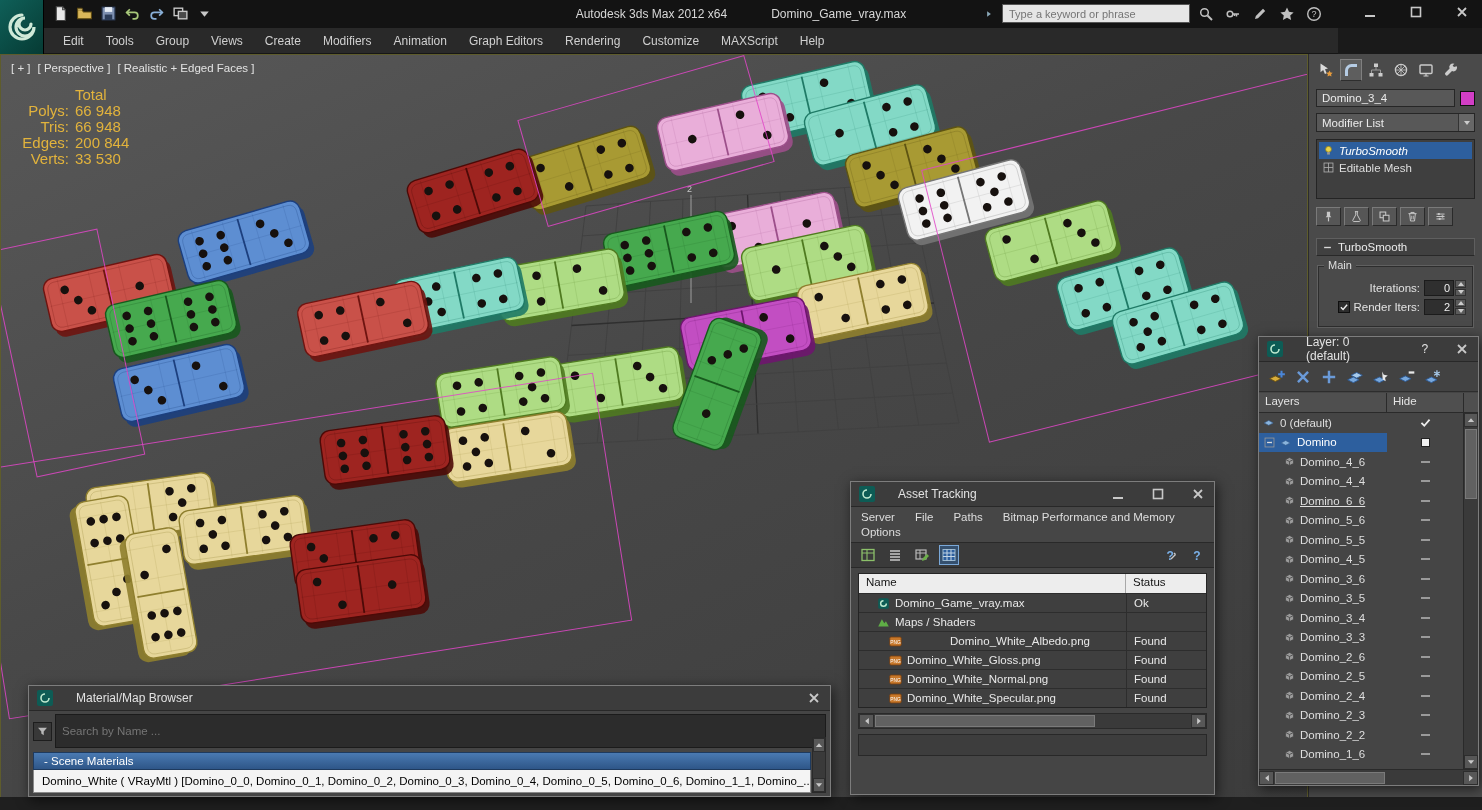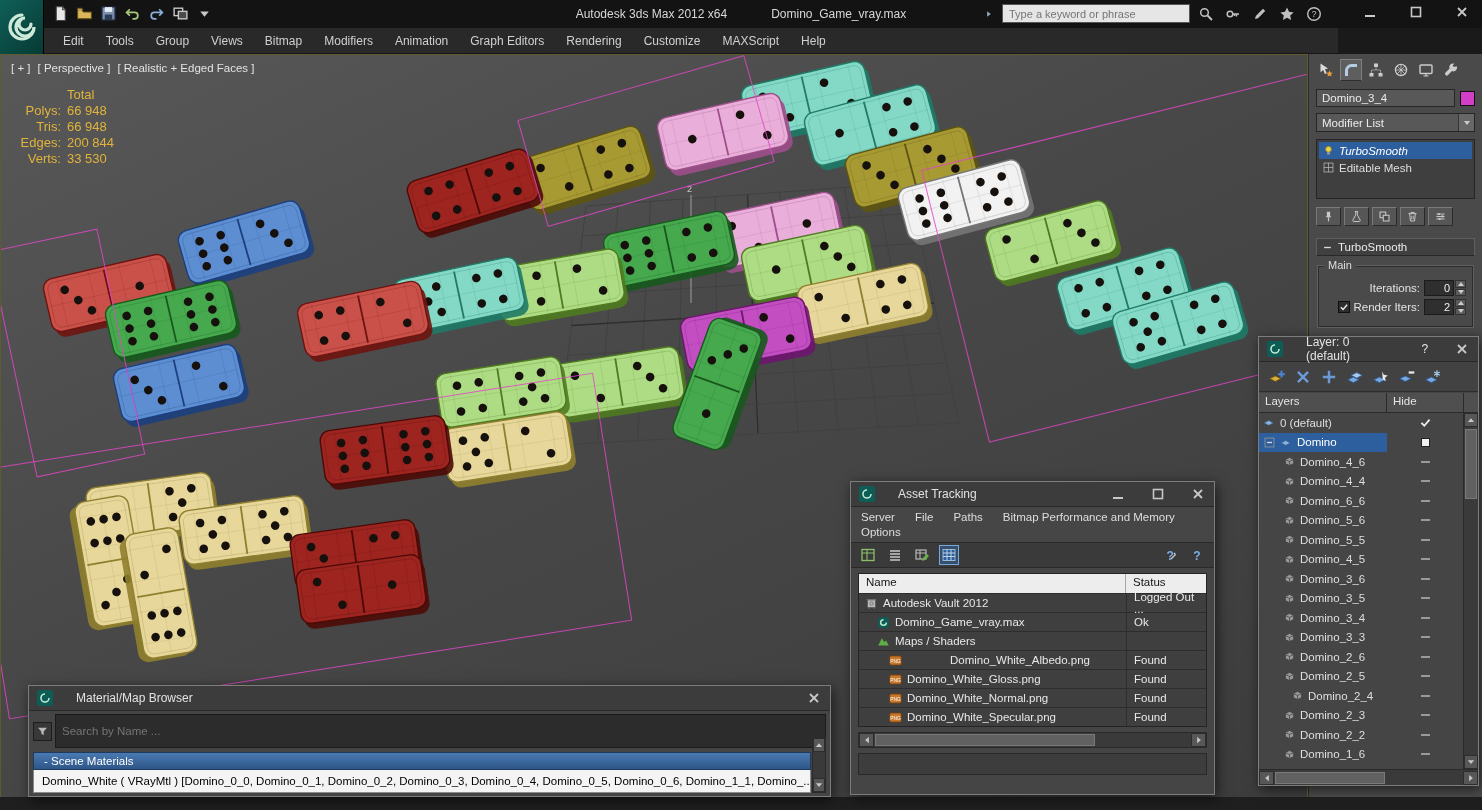--- a/index.html
+++ b/index.html
@@ -27,21 +27,21 @@
 
 #menubar{position:absolute;left:0;top:28px;width:1338px;height:26px;background:#292929;
  display:flex;align-items:center;padding-left:52px;border-bottom:1px solid #161616}
 .menu-item{padding:5px 11px;color:#d0d0d0;cursor:default}
 
 
 #viewport{position:absolute;left:0;top:54px;width:1308px;height:756px;overflow:hidden;
  background:linear-gradient(155deg,#585858 0%,#484848 45%,#3c3c3c 100%);
  border:1px solid #5e5c2c}
 #vp-label{position:absolute;left:10px;top:7px;display:flex;gap:7px;z-index:5;color:#e2e2e2;font-size:11.5px}
-#vp-stats{position:absolute;left:12px;top:32px;z-index:5;color:#e2b33c;font-size:13px;line-height:16px}
+#vp-stats{position:absolute;left:20px;top:32px;z-index:5;color:#e2b33c;font-size:15px;line-height:16px}
 .stat-row{display:flex}
 .stat-label{width:48px;text-align:right;margin-right:6px}
 #scene-svg{position:absolute;left:0;top:0;width:1306px;height:754px}
 
 
 #cmdpanel{position:absolute;right:0;top:54px;width:174px;height:756px;background:#4a4a4a;
  border-left:1px solid #2c2c2c}
 #cp-tabs{display:flex;gap:3px;padding:5px 6px;align-items:center}
 .cp-tab{width:22px;height:22px;display:flex;align-items:center;justify-content:center;border:1px solid transparent}
 .cp-tab.active{background:#5e5e5e;border:1px solid #808080;border-bottom-color:#2e2e2e}
@@ -259,21 +259,21 @@
         </svg>
       </span>
   </div>
 </div>
 
 <div id="menubar">
     <div class="menu-item">Edit</div>
     <div class="menu-item">Tools</div>
     <div class="menu-item">Group</div>
     <div class="menu-item">Views</div>
-    <div class="menu-item">Bitmap</div>
+    <div class="menu-item">Create</div>
     <div class="menu-item">Modifiers</div>
     <div class="menu-item">Animation</div>
     <div class="menu-item">Graph Editors</div>
     <div class="menu-item">Rendering</div>
     <div class="menu-item">Customize</div>
     <div class="menu-item">MAXScript</div>
     <div class="menu-item">Help</div>
   </div>
 
 <div id="viewport">
@@ -1185,33 +1185,20 @@
         </span>
       </span>
   </div>
   <div id="aw-table">
     <div id="aw-thead">
       <span class="aw-th1">Name</span>
       <span class="aw-th2">Status</span>
     </div>
     <div id="aw-rows">
         <div class="aw-row">
-          <div class="aw-name" style="padding-left: 6px;">
-            <span class="icn i13">
-              <svg viewBox="0 0 16 16">
-                <rect x="3" y="3.5" width="10" height="9.5" fill="#b8b8b8" stroke="#555"></rect>
-                <path d="M2 3.5h12M5 13v1.5M11 13v1.5" stroke="#888" fill="none"></path>
-                <circle cx="8" cy="8" r="2" fill="none" stroke="#666"></circle>
-              </svg>
-            </span>
-            <span>Autodesk Vault 2012</span>
-          </div>
-          <div class="aw-status">Logged Out ...</div>
-        </div>
-        <div class="aw-row">
           <div class="aw-name" style="padding-left: 18px;">
             <span class="icn i13">
               <svg viewBox="0 0 16 16">
                 <rect x="1.5" y="1.5" width="13" height="13" rx="2" fill="#0d5c55"></rect>
                 <path d="M8 4.5a3.5 3.5 0 1 0 3.5 3.5" fill="none" stroke="#bfe9d0" stroke-width="1.8"></path>
               </svg>
             </span>
             <span>Domino_Game_vray.max</span>
           </div>
           <div class="aw-status">Ok</div>
@@ -1425,21 +1412,21 @@
                 <path d="M3 5.5L8 8l5-2.5M8 8v5" fill="none" stroke="#454545"></path>
               </svg>
             </span>
             <span>Domino_4_4</span>
           </div>
           <div class="lw-hide">
             <span class="dash"></span>
           </div>
         </div>
         <div class="lw-row">
-          <div class="lw-name" style="padding-left: 24px;">
+          <div class="lw-name" style="padding-left: 24px; text-decoration: underline;">
             <span class="icn i13">
               <svg viewBox="0 0 16 16">
                 <path d="M3 5.5L8 3l5 2.5v5L8 13 3 10.5z" fill="#9a9a9a" stroke="#454545"></path>
                 <path d="M3 5.5L8 8l5-2.5M8 8v5" fill="none" stroke="#454545"></path>
               </svg>
             </span>
             <span>Domino_6_6</span>
           </div>
           <div class="lw-hide">
             <span class="dash"></span>
@@ -1565,21 +1552,21 @@
                 <path d="M3 5.5L8 8l5-2.5M8 8v5" fill="none" stroke="#454545"></path>
               </svg>
             </span>
             <span>Domino_2_5</span>
           </div>
           <div class="lw-hide">
             <span class="dash"></span>
           </div>
         </div>
         <div class="lw-row">
-          <div class="lw-name" style="padding-left: 32px;">
+          <div class="lw-name" style="padding-left: 24px;">
             <span class="icn i13">
               <svg viewBox="0 0 16 16">
                 <path d="M3 5.5L8 3l5 2.5v5L8 13 3 10.5z" fill="#9a9a9a" stroke="#454545"></path>
                 <path d="M3 5.5L8 8l5-2.5M8 8v5" fill="none" stroke="#454545"></path>
               </svg>
             </span>
             <span>Domino_2_4</span>
           </div>
           <div class="lw-hide">
             <span class="dash"></span>

